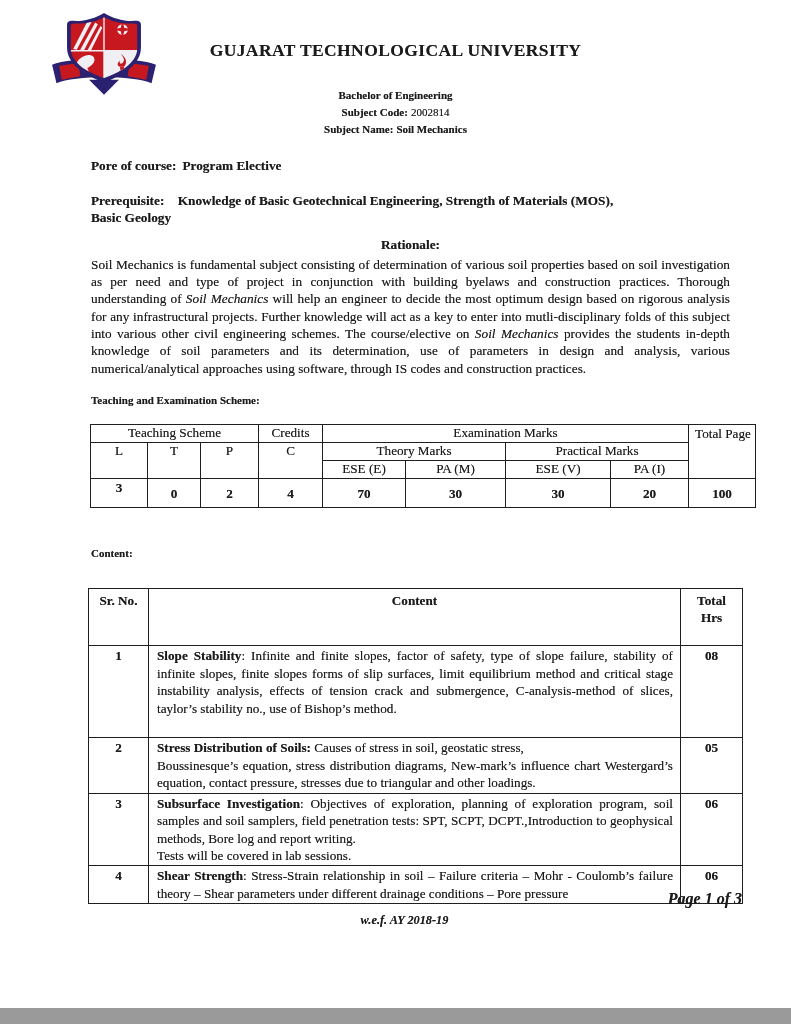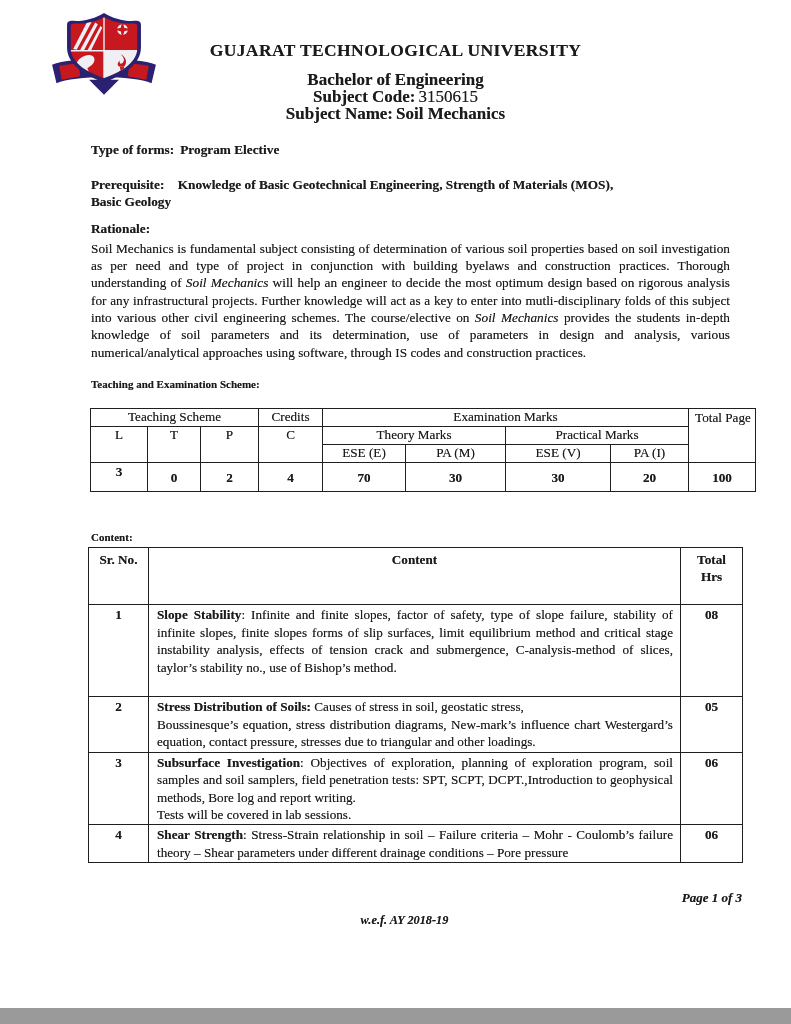--- a/index.html
+++ b/index.html
@@ -16,65 +16,65 @@
     overflow: hidden;
   }
   .logo { position: absolute; left: 46px; top: 12px; }
 
   .head { padding-top: 40px; text-align: center; }
   .head h1 {
     font-size: 17.5px;
     font-weight: bold;
     letter-spacing: 0.4px;
   }
-  .subhead { margin-top: 10px; font-size: 17px; font-weight: bold; line-height: 17.2px; }
+  .subhead { margin-top: 26px; font-size: 11px; font-weight: bold; line-height: 17.2px; }
   .subhead .reg { font-weight: normal; margin-left: 3px; }
   .subhead .gap { margin-left: 3px; }
 
   .body { margin-left: 91px; width: 639px; font-size: 13.3px; line-height: 17.3px; }
   .b { font-weight: bold; }
   .it { font-style: italic; }
   .prewrap { white-space: pre-wrap; }
   .just { text-align: justify; }
 
   .type-line { margin-top: 18px; }
   .type-line .val { margin-left: 6px; }
   .prereq { margin-top: 18px; }
-  .rationale-label { margin-top: 9px; }
+  .rationale-label { margin-top: 9px; text-align: center; }
   .para { margin-top: 3px; font-family: Liberation Serif, serif; }
 
   .section-title { margin-top: 15px; font-size: 11px; }
   .content-title { margin-top: 37px; }
 
   table { border-collapse: collapse; table-layout: fixed; font-size: 13.2px; color: #1b1b1b; }
   th, td { border: 1.6px solid #1f1f1f; }
 
   .scheme-table { width: 665px; margin-top: 15px; margin-left: -1px; }
   .scheme-table th { font-weight: normal; text-align: center; line-height: 16.5px; height: 18px; padding: 0 2px; }
   .scheme-table .vtop { vertical-align: top; }
   .scheme-table .total-th { vertical-align: top; text-align: left; padding: 1px 4px 0 6px; }
   .scheme-table .data td { font-weight: bold; text-align: center; height: 29px; vertical-align: middle; }
   .scheme-table .data td.vtop { vertical-align: top; padding-top: 0; }
 
-  .content-table { width: 654px; margin-top: 1px; margin-left: -3px; }
+  .content-table { width: 654px; margin-top: 26px; margin-left: -3px; }
   .content-table th { font-weight: bold; vertical-align: top; padding: 3px 4px; line-height: 17px; }
   .content-table .hdr { height: 57px; }
   .content-table td { vertical-align: top; padding: 1px 7px 1px 8px; line-height: 17.4px; }
   .content-table td.sr { text-align: center; font-weight: bold; padding: 1px 2px; }
   .content-table td.hrs { text-align: center; font-weight: bold; padding: 1px 2px; }
   .content-table td.desc { text-align: justify; white-space: pre-wrap; }
   .content-table .r1 { height: 92px; }
   .content-table .r2 { height: 50px; }
   .content-table .r3 { height: 65px; }
   .content-table .r4 { height: 34px; }
   .hrs-head { white-space: pre-line; text-align: center; }
 
   .pageno {
     position: absolute; top: 890px; right: 49px;
-    font-size: 13px; font-weight: bold; font-style: italic;
+    font-size: 16px; font-weight: bold; font-style: italic;
   }
   .wef {
     position: absolute; top: 913px; left: 0; width: 791px;
     text-align: center; text-indent: 18px;
     font-size: 12.3px; font-weight: bold; font-style: italic;
   }
 </style>
 </head>
 <body>
 
@@ -129,28 +129,28 @@
           <path d="M23,43.2 L107,43.2 L107,44.8 L23,44.8 Z" fill="#f0eff4"></path>
         </g>
       </g>
     </svg>
   </div>
 
   <div class="head">
     <h1>GUJARAT TECHNOLOGICAL UNIVERSITY</h1>
     <div class="subhead">
       <div>Bachelor of Engineering</div>
-      <div><span>Subject Code:</span><span class="reg">3150615</span></div>
+      <div><span>Subject Code:</span><span class="reg">2002814</span></div>
       <div><span>Subject Name:</span><span class="gap">Soil Mechanics</span></div>
     </div>
   </div>
 
   <div class="body">
 
-    <p class="b type-line"><span>Type of forms:</span><span class="val">Program Elective</span></p>
+    <p class="b type-line"><span>Pore of course:</span><span class="val">Program Elective</span></p>
 
     <p class="b prereq prewrap"><span>Prerequisite:</span><span>    Knowledge of Basic Geotechnical Engineering, Strength of Materials (MOS),
 Basic Geology</span></p>
 
     <p class="b rationale-label">Rationale:</p>
 
     <p class="para just"><span> Soil Mechanics is fundamental subject consisting of determination of various soil properties based on soil investigation as per need and type of project in conjunction with building byelaws and construction practices. Thorough understanding of </span><span class="it">Soil Mechanics</span><span> will help an engineer to decide the most optimum design based on rigorous analysis for any infrastructural projects. Further knowledge will act as a key to enter into mutli-disciplinary folds of this subject into various other civil engineering schemes. The course/elective on </span><span class="it">Soil Mechanics</span><span> provides the students in-depth knowledge of soil parameters and its determination, use of parameters in design and analysis, various numerical/analytical approaches using software, through IS codes and construction practices.</span></p>
 
     <p class="b section-title">Teaching and Examination Scheme:</p>
 

